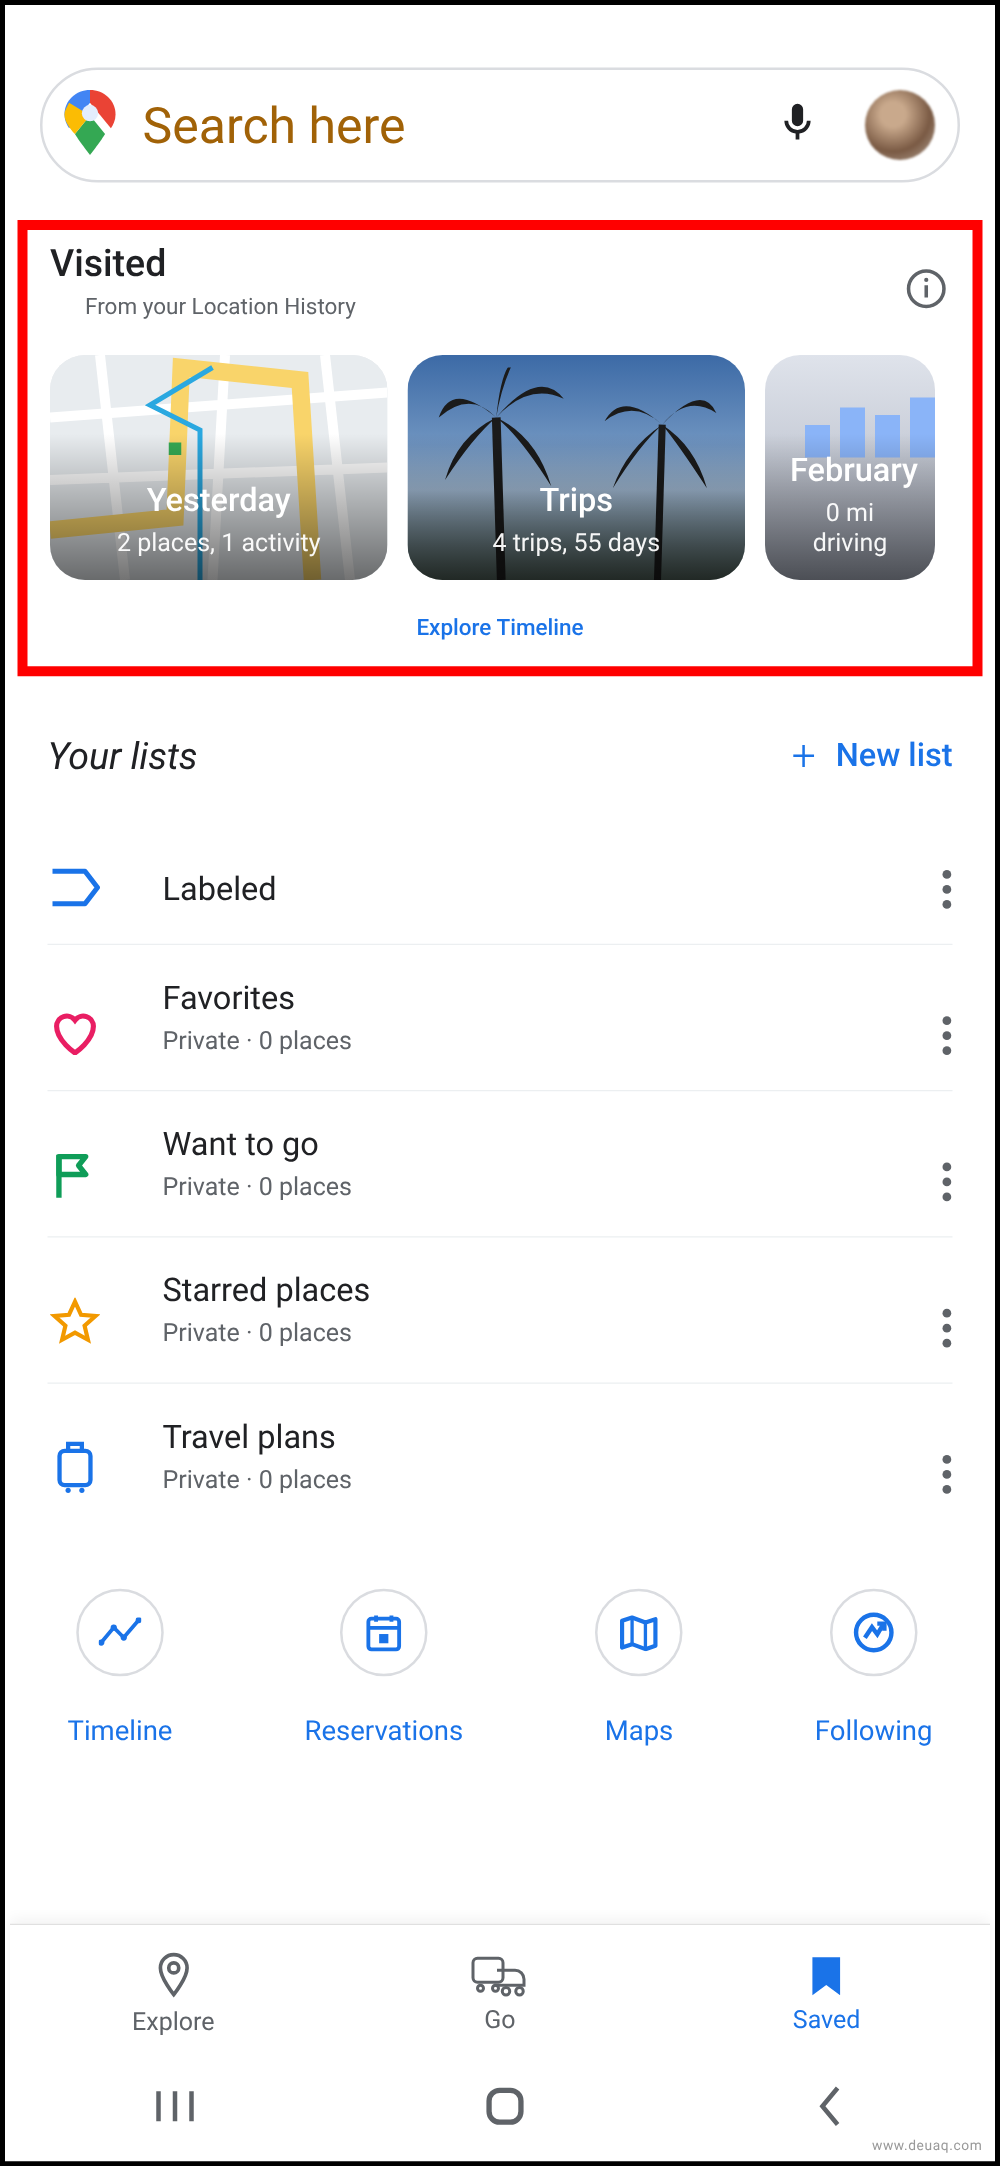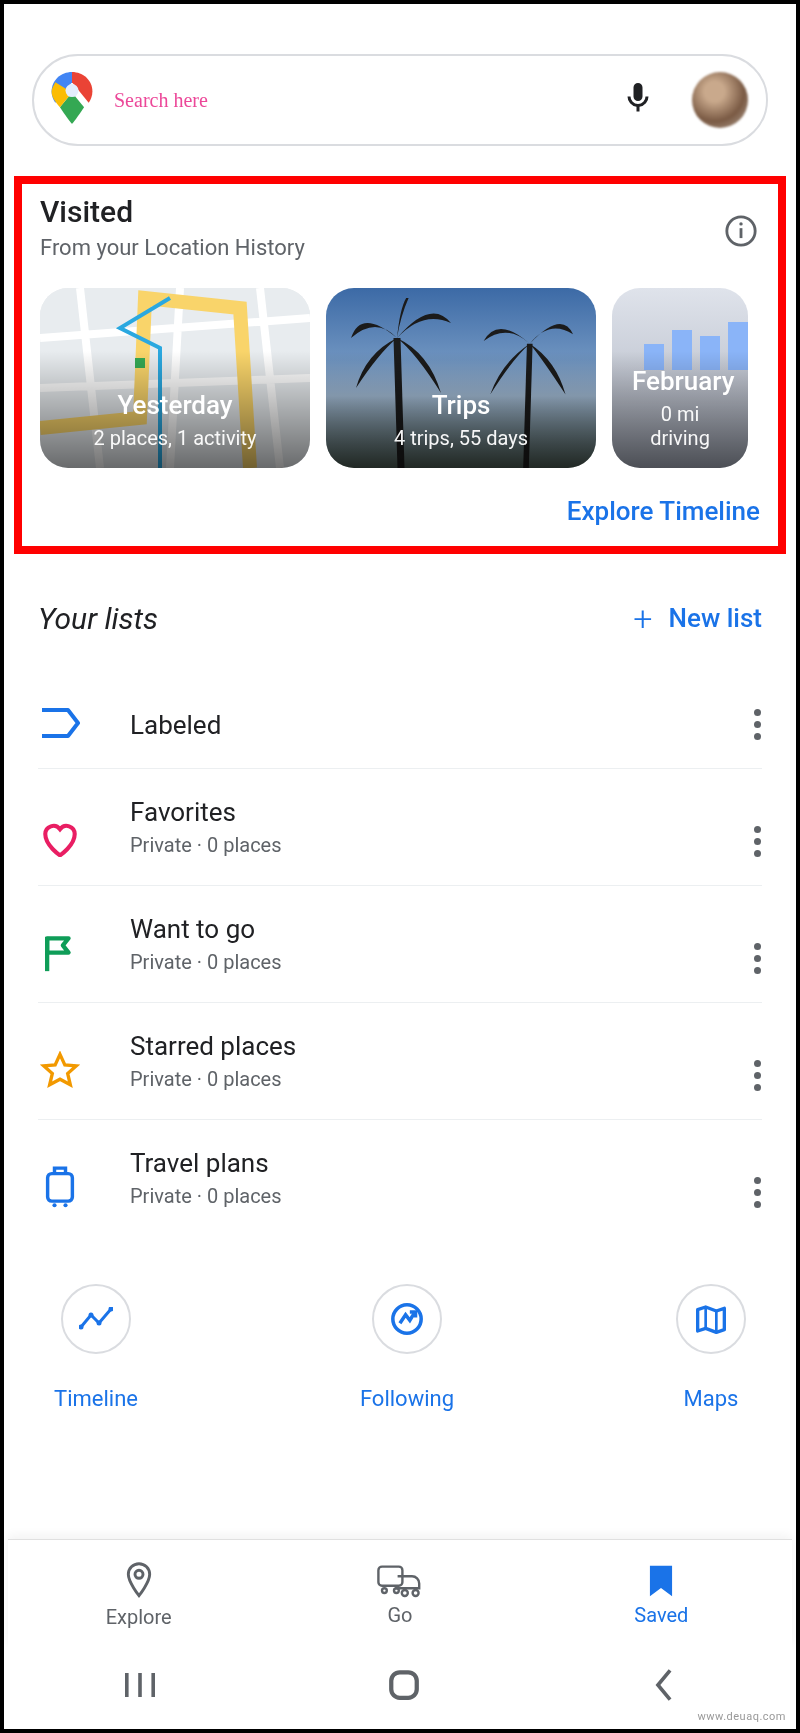--- a/index.html
+++ b/index.html
@@ -2,50 +2,50 @@
 <html><head>
 <meta charset="utf-8">
 <style>
   * { box-sizing: border-box; margin: 0; padding: 0; }
   html, body { width: 800px; height: 1733px; font-family: Roboto, Arial, sans-serif; background: #fff; }
   .frame { width: 800px; height: 1733px; border: 4px solid #000; position: relative; background: #fff; overflow: hidden; }
 
   
   .search-bar { margin: 50px 28px 0 28px; height: 92px; border: 2px solid #dadce0; border-radius: 46px; display: flex; align-items: center; padding: 0 18px 0 14px; gap: 18px; }
   .search-logo { width: 48px; height: 52px; }
-  .search-placeholder { flex: 1; font-size: 20px; color: #ec4899; font-family: Liberation Serif, serif; }
+  .search-placeholder { flex: 1; font-size: 40px; color: #a16207; }
   .mic-icon { width: 36px; height: 36px; }
   .avatar { width: 56px; height: 56px; border-radius: 50%; background: radial-gradient(circle at 40% 35%, #c9a98c 20%, #7a5a44 60%, #b8a89a 100%); margin-left: 18px; filter: blur(1px); }
 
   
   .visited-box { margin: 30px 10px 0 10px; border: 8px solid #ff0000; padding: 10px 0 20px 18px; }
   .visited-header { display: flex; align-items: flex-start; padding-right: 20px; }
   .visited-titles { flex: 1; }
   .visited-title { font-size: 30px; font-weight: 500; color: #202124; }
-  .visited-sub { font-size: 22px; color: #5f6368; margin-top: 6px; }
+  .visited-sub { font-size: 18px; color: #5f6368; margin-top: 6px; margin-left: 28px; }
   .info-icon { width: 34px; height: 34px; margin-top: 20px; }
 
   .cards-row { display: flex; gap: 16px; margin-top: 28px; overflow: hidden; text-align: center; }
   .card { position: relative; width: 270px; height: 180px; border-radius: 28px; flex-shrink: 0; overflow: hidden; color: #fff; display: flex; flex-direction: column; justify-content: flex-end; padding: 18px 20px; }
   .card-title { font-size: 26px; font-weight: 500; }
   .card-sub { font-size: 20px; margin-top: 6px; opacity: .95; }
   .card-overlay { position: absolute; inset: 0; background: linear-gradient(to bottom, rgba(0,0,0,0) 35%, rgba(0,0,0,.55) 100%); }
   .card > .card-title, .card > .card-sub { position: relative; z-index: 2; }
 
   .card-yesterday-bg { position:absolute; inset:0; background: #e8eaed; }
   .card-yesterday-bg svg { width:100%; height:100%; }
 
   .card-trips-bg { position:absolute; inset:0; background: linear-gradient(to bottom, #3c6aa6 0%, #6f94c0 40%, #a5bed8 60%, #4a5a52 100%); }
   .palm { position:absolute; bottom:0; }
 
   .card-feb { background: linear-gradient(to bottom, #dfe3eb, #a9afbd); width: 136px; }
   .card-feb .bars { position:absolute; top:34px; right:0; display:flex; align-items:flex-end; gap:8px; }
   .card-feb .bars span { display:block; width:20px; background:#8ab4f8; }
 
-  .explore-link { text-align: right; font-size: 26px; color: #1a73e8; font-weight: 500; margin-top: 28px; padding-right: 18px; }
+  .explore-link { text-align: center; font-size: 18px; color: #1a73e8; font-weight: 500; margin-top: 28px; padding-right: 18px; }
 
   
   .lists-header { display: flex; align-items: center; margin: 44px 34px 0 34px; }
   .lists-title { flex: 1; font-size: 30px; color: #202124; font-weight: 400; font-style: italic; }
   .new-list { display: flex; align-items: center; gap: 16px; color: #1a73e8; font-size: 26px; font-weight: 500; }
   .new-list .plus { font-size: 34px; font-weight: 300; }
 
   .list-items { margin: 40px 34px 0 34px; }
   .list-item { display: flex; align-items: flex-end; padding: 28px 0; border-bottom: 1px solid #eceff1; gap: 48px; }
   .list-item:last-child { border-bottom: none; }
@@ -278,37 +278,49 @@
             <circle cx="2" cy="20" r="2.5" fill="#1a73e8"></circle>
             <circle cx="12" cy="8" r="2.5" fill="#1a73e8"></circle>
             <circle cx="20" cy="16" r="2.5" fill="#1a73e8"></circle>
             <circle cx="32" cy="2" r="2.5" fill="#1a73e8"></circle>
           </svg>
         </div>
       <div class="cat-label">Timeline</div>
     </div>
     <div class="cat">
       <div class="cat-circle">
-          <svg width="34" height="34" viewBox="0 0 24 24">
-            <circle cx="12" cy="12" r="10" fill="none" stroke="#1a73e8" stroke-width="2.5"></circle>
-            <path d="M7 15l4-6 3 4 3-5" fill="none" stroke="#1a73e8" stroke-width="2.5"></path>
-            <path d="M14 7l4 0 0 4" fill="none" stroke="#1a73e8" stroke-width="2.5"></path>
-          </svg>
-        </div>
-      <div class="cat-label">Following</div>
+          <svg width="30" height="32" viewBox="0 0 24 26">
+            <rect x="2" y="4" width="20" height="20" rx="2" fill="none" stroke="#1a73e8" stroke-width="2.5"></rect>
+            <line x1="2" y1="10" x2="22" y2="10" stroke="#1a73e8" stroke-width="2.5"></line>
+            <rect x="9" y="14" width="6" height="6" fill="#1a73e8"></rect>
+            <line x1="7" y1="2" x2="7" y2="6" stroke="#1a73e8" stroke-width="2.5"></line>
+            <line x1="17" y1="2" x2="17" y2="6" stroke="#1a73e8" stroke-width="2.5"></line>
+          </svg>
+        </div>
+      <div class="cat-label">Reservations</div>
     </div>
     <div class="cat">
       <div class="cat-circle">
           <svg width="32" height="30" viewBox="0 0 24 22">
             <path d="M2 4l6-2 8 3 6-2v16l-6 2-8-3-6 2z" fill="none" stroke="#1a73e8" stroke-width="2.5" stroke-linejoin="round"></path>
             <line x1="8" y1="2" x2="8" y2="18" stroke="#1a73e8" stroke-width="2"></line>
             <line x1="16" y1="5" x2="16" y2="21" stroke="#1a73e8" stroke-width="2"></line>
           </svg>
         </div>
       <div class="cat-label">Maps</div>
+    </div>
+    <div class="cat">
+      <div class="cat-circle">
+          <svg width="34" height="34" viewBox="0 0 24 24">
+            <circle cx="12" cy="12" r="10" fill="none" stroke="#1a73e8" stroke-width="2.5"></circle>
+            <path d="M7 15l4-6 3 4 3-5" fill="none" stroke="#1a73e8" stroke-width="2.5"></path>
+            <path d="M14 7l4 0 0 4" fill="none" stroke="#1a73e8" stroke-width="2.5"></path>
+          </svg>
+        </div>
+      <div class="cat-label">Following</div>
     </div>
   </div>
 
   <div class="tabbar">
     <div class="tab">
       <svg width="34" height="40" viewBox="0 0 24 30">
           <path d="M12 2a8 8 0 0 0-8 8c0 6 8 16 8 16s8-10 8-16a8 8 0 0 0-8-8z" fill="none" stroke="#5f6368" stroke-width="2.2"></path>
           <circle cx="12" cy="10" r="3" fill="none" stroke="#5f6368" stroke-width="2.2"></circle>
         </svg>
       <span>Explore</span>

